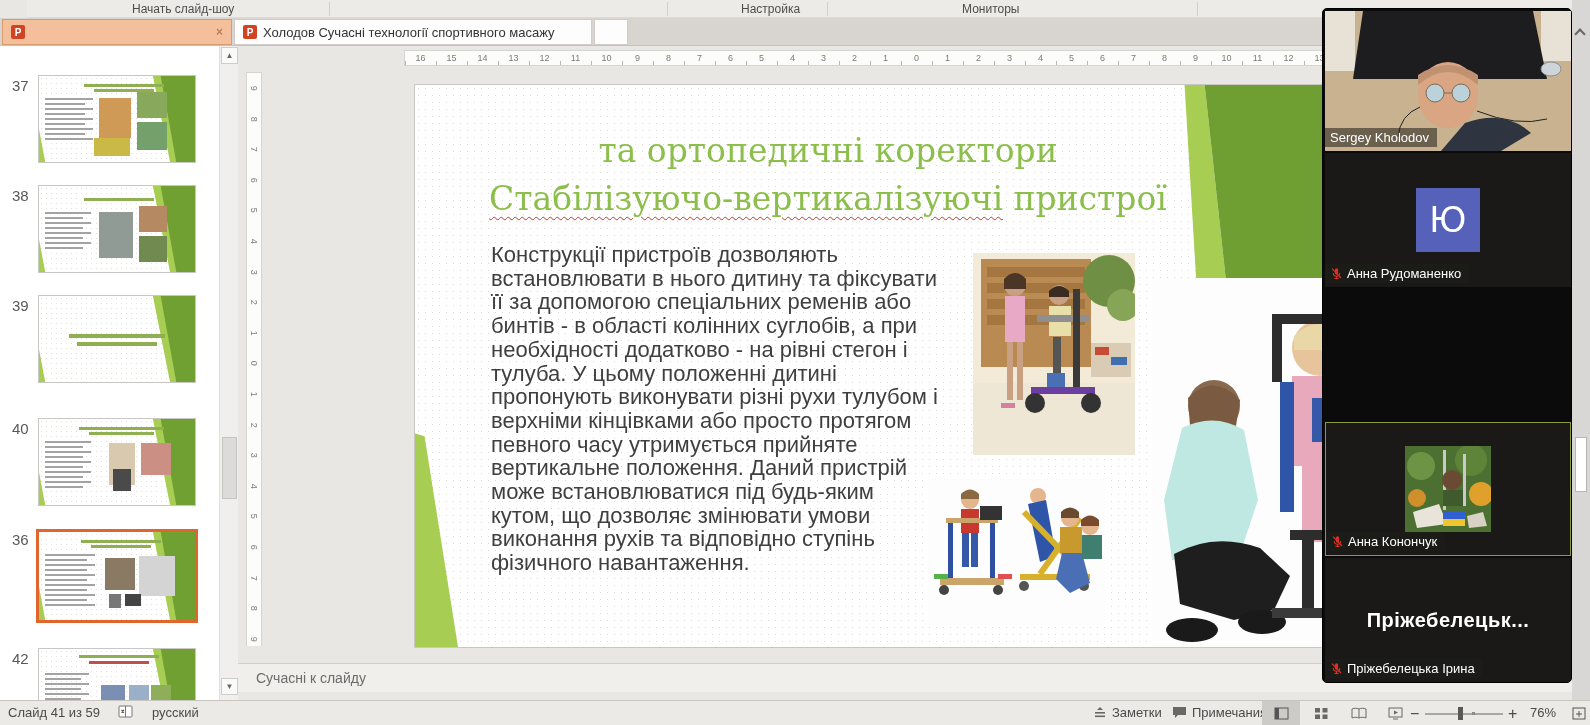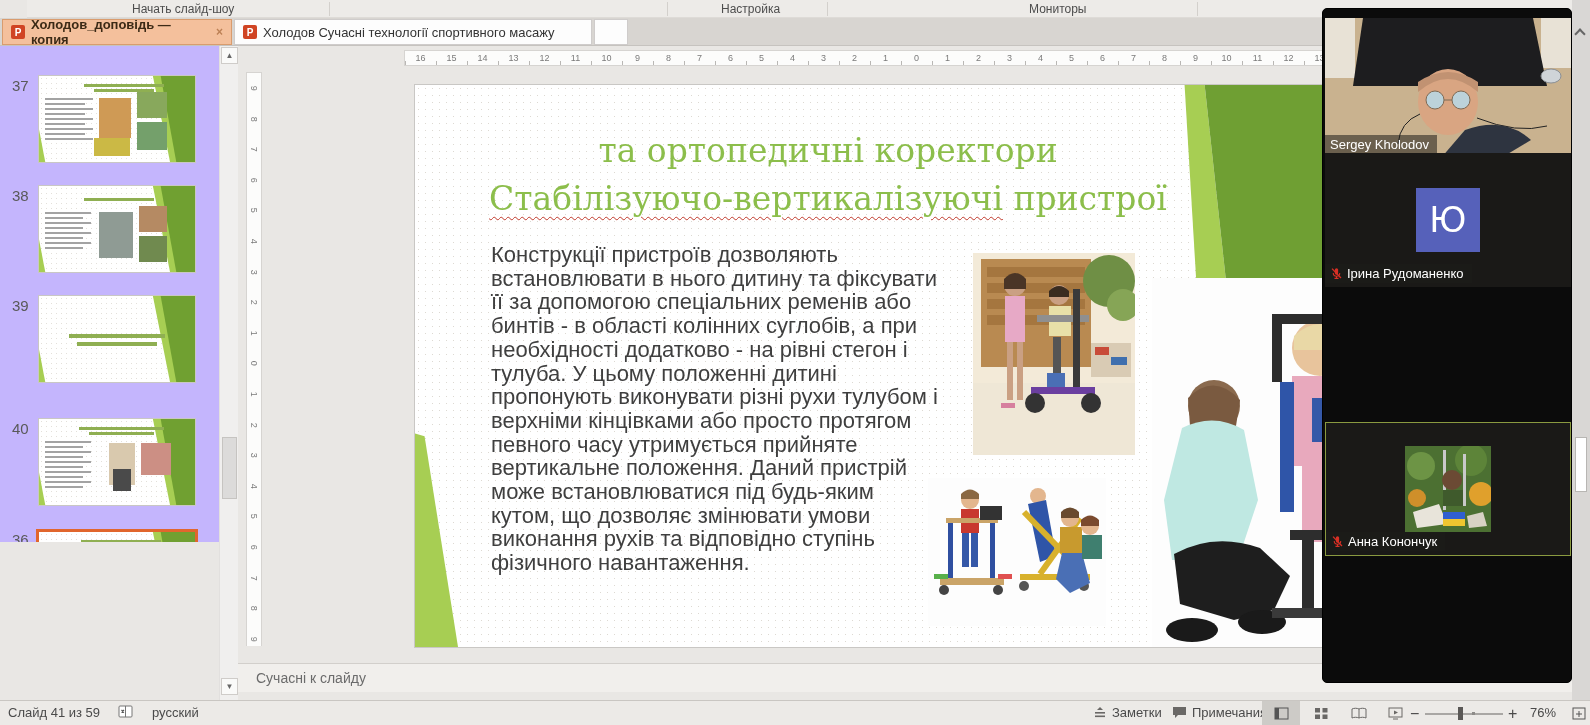--- a/index.html
+++ b/index.html
@@ -15,21 +15,21 @@
   
   #tabbar { left:0; top:18px; width:1590px; height:28px; background:#d8d5d1; border-bottom:1px solid #c6c3bf; }
   .doc-tab { position:absolute; top:1px; height:26px; display:flex; align-items:center; gap:6px; padding:0 8px; font-size:13px; }
   .doc-tab.active { left:2px; width:230px; background:#f4c09c; border:1px solid #d99c6e; color:#3c2a16; font-weight:bold; }
   .doc-tab.inactive { left:234px; width:358px; background:#fdfdfd; border:1px solid #cfcccb; color:#333; }
   .tab-stub { position:absolute; left:594px; top:1px; width:34px; height:26px; background:#fdfdfd; border:1px solid #cfcccb; }
   .ppt-ico { width:14px; height:14px; background:#d04423; border-radius:2px; color:#fff; font-size:10px; font-weight:bold; display:flex; align-items:center; justify-content:center; flex:0 0 14px; }
   .tab-close { margin-left:auto; color:#bd8055; font-size:12px; }
 
   
-  #thumbpane { left:0; top:46px; width:219px; height:496px; background:#c4b5fd; overflow:hidden; }
+  #thumbpane { left:0; top:46px; width:219px; height:679px; background:#ffffff; overflow:hidden; }
   .thumb-row { position:absolute; left:0; width:219px; }
   .thumb-num { position:absolute; left:12px; top:2px; font-size:15px; color:#595959; }
   .thumb { position:absolute; left:38px; top:0; width:158px; height:88px; background:#fff; border:1px solid #c9c7c4; overflow:hidden;
            background-image:radial-gradient(#e3e0da 0.6px, transparent 0.6px); background-size:5px 5px; }
   .thumb.selected { border:3px solid #e1662d; width:162px; height:94px; left:36px; }
   .t-facet-dark { position:absolute; left:0; top:0; width:100%; height:100%; background:#70a031; clip-path:polygon(78% 0,100% 0,100% 100%,88% 100%); }
   .t-facet-light { position:absolute; left:0; top:0; width:100%; height:100%; background:#a7ce53; clip-path:polygon(73% 0,79% 0,90% 100%,84% 100%); }
   .t-facet-bl { position:absolute; left:0; top:0; width:100%; height:100%; background:#a7ce53; clip-path:polygon(0 62%,4% 100%,0 100%); }
   .t-rect { position:absolute; }
 
@@ -67,50 +67,49 @@
   .sb-item { position:absolute; top:4px; display:flex; align-items:center; gap:5px; }
   .view-btn { position:absolute; top:0; width:38px; height:24px; display:flex; align-items:center; justify-content:center; }
   .view-btn.on { background:#cdcbc7; }
   .zoom-track { position:absolute; left:1425px; top:12px; width:78px; height:2px; background:#a9a7a4; }
   .zoom-thumb { position:absolute; left:1458px; top:6px; width:5px; height:13px; background:#5a5856; }
   .zoom-dot { position:absolute; left:1472px; top:11px; width:3px; height:3px; background:#8d8b88; }
 
   
   #zoompanel { left:1322px; top:8px; width:250px; height:675px; background:#0b0b0b; border:1px solid #000; border-radius:5px; z-index:30; overflow:hidden; }
   .ptile { position:absolute; left:2px; width:246px; background:#1a1917; overflow:hidden; }
-  .ptile.video { background:#1d4ed8;margin-top:7px; }
+  .ptile.video { background:#1d4ed8; }
   .ptile.hl { border:1px solid #8a9a40; }
   .pt-label { position:absolute; left:0; bottom:4px; display:flex; align-items:center; gap:4px; font-size:13px; color:#fff; background:rgba(30,29,26,.55); padding:2px 8px 2px 5px; }
   .pt-big { width:100%; height:100%; display:flex; align-items:center; justify-content:center; color:#fff; font-size:20px; font-weight:bold; letter-spacing:.5px; }
   .pt-avatar { width:100%; height:100%; display:flex; align-items:center; justify-content:center; }
   .letter-box { width:64px; height:64px; background:#5661ba; color:#fff; font-size:36px; display:flex; align-items:center; justify-content:center; }
 
   
   #right-strip { left:1572px; top:0; width:18px; height:700px; background:#d9d7d5; z-index:25; }
   #right-thumb { position:absolute; left:3px; top:437px; width:12px; height:55px; background:#fff; border:1px solid #b8b6b3; }
   .caret-up { position:absolute; left:4px; top:30px; width:8px; height:8px; border-left:2px solid #666; border-top:2px solid #666; transform:rotate(45deg); }
   svg { display:block; }
 </style>
 </head>
 <body>
 
 <div id="ribbon" class="abs">
   <span class="ribbon-label" style="left:105px">Начать слайд-шоу</span>
-  <span class="ribbon-label" style="left:694px">Настройка</span>
-  <span class="ribbon-label" style="left:1002px">Мониторы</span>
+  <span class="ribbon-label" style="left:714px">Настройка</span>
+  <span class="ribbon-label" style="left:935px">Мониторы</span>
   <div class="ribbon-sep" style="left:302px"></div>
   <div class="ribbon-sep" style="left:640px"></div>
   <div class="ribbon-sep" style="left:800px"></div>
   <div class="ribbon-sep" style="left:1170px"></div>
 </div>
 
 <div id="tabbar" class="abs">
   <div class="doc-tab active">
     <span class="ppt-ico">P</span>
-    <span>Холодов_доповідь — копия</span>
     <span class="tab-close">×</span>
   </div>
   <div class="doc-tab inactive">
     <span class="ppt-ico">P</span>
     <span>Холодов Сучасні технології спортивного масажу</span>
   </div>
   <div class="tab-stub"></div>
 </div>
 
 <div id="thumbpane" class="abs">
@@ -496,21 +495,21 @@
     <div class="ptile" style="top: 144px; height: 134px;">
       <div class="pt-avatar">
         <div class="letter-box" style="background:#5661ba">Ю</div>
       </div>
       <div class="pt-label">
         <svg width="13" height="13" viewBox="0 0 16 16">
           <rect x="6" y="1.5" width="4" height="8" rx="2" fill="#d93025"></rect>
           <path d="M4 7.5a4 4 0 0 0 8 0M8 11.5V14M5.5 14h5" stroke="#d93025" stroke-width="1.3" fill="none"></path>
           <path d="M2.5 2l11 11.5" stroke="#d93025" stroke-width="1.6"></path>
         </svg>
-        <span>Ірина Рудоманенко</span>
+        <span>Анна Рудоманенко</span>
       </div>
     </div>
     <div class="ptile hl" style="top: 413px; height: 134px;">
       <div class="pt-avatar">
         <svg width="86" height="86" viewBox="0 0 86 86">
           <rect width="86" height="86" fill="#4c7032"></rect>
           <circle cx="16" cy="20" r="14" fill="#6d9445"></circle>
           <circle cx="66" cy="14" r="16" fill="#5d8439"></circle>
           <circle cx="76" cy="48" r="12" fill="#e0a02c"></circle>
           <circle cx="12" cy="52" r="9" fill="#cf8f2a"></circle>
@@ -526,18 +525,29 @@
       </div>
       <div class="pt-label">
         <svg width="13" height="13" viewBox="0 0 16 16">
           <rect x="6" y="1.5" width="4" height="8" rx="2" fill="#d93025"></rect>
           <path d="M4 7.5a4 4 0 0 0 8 0M8 11.5V14M5.5 14h5" stroke="#d93025" stroke-width="1.3" fill="none"></path>
           <path d="M2.5 2l11 11.5" stroke="#d93025" stroke-width="1.6"></path>
         </svg>
         <span>Анна Конончук</span>
       </div>
     </div>
+    <div class="ptile" style="top: 549px; height: 124px;">
+      <div class="pt-big">Пріжебелецьк...</div>
+      <div class="pt-label">
+        <svg width="13" height="13" viewBox="0 0 16 16">
+          <rect x="6" y="1.5" width="4" height="8" rx="2" fill="#d93025"></rect>
+          <path d="M4 7.5a4 4 0 0 0 8 0M8 11.5V14M5.5 14h5" stroke="#d93025" stroke-width="1.3" fill="none"></path>
+          <path d="M2.5 2l11 11.5" stroke="#d93025" stroke-width="1.6"></path>
+        </svg>
+        <span>Пріжебелецька Ірина</span>
+      </div>
+    </div>
   </div>
 
 <div id="right-strip" class="abs">
   <div class="caret-up"></div>
   <div id="right-thumb"></div>
 </div>
 
 </body></html>

